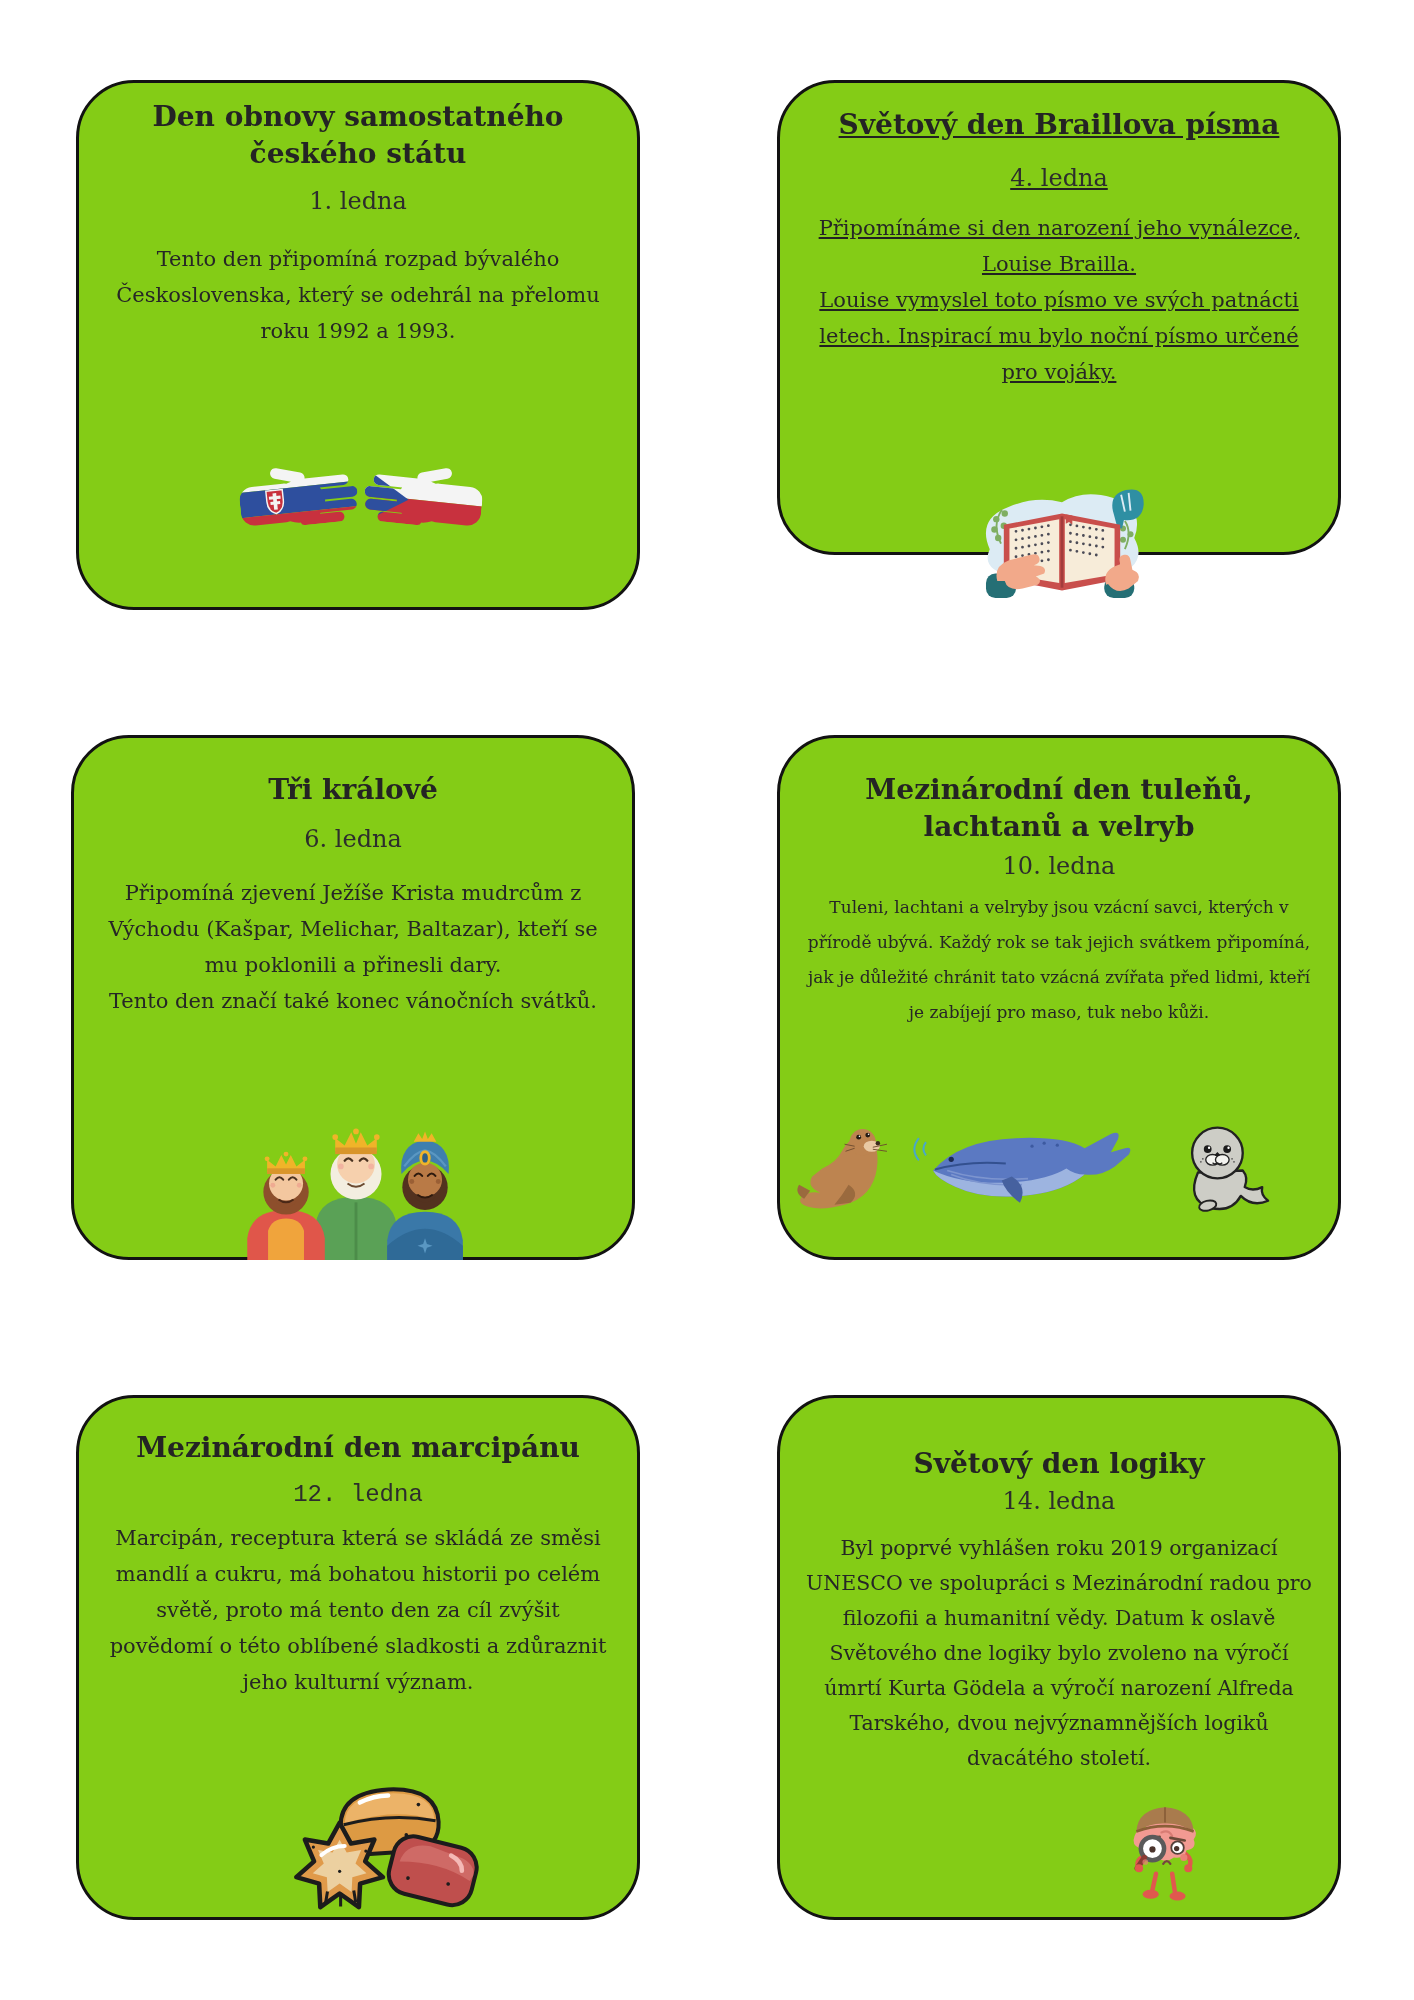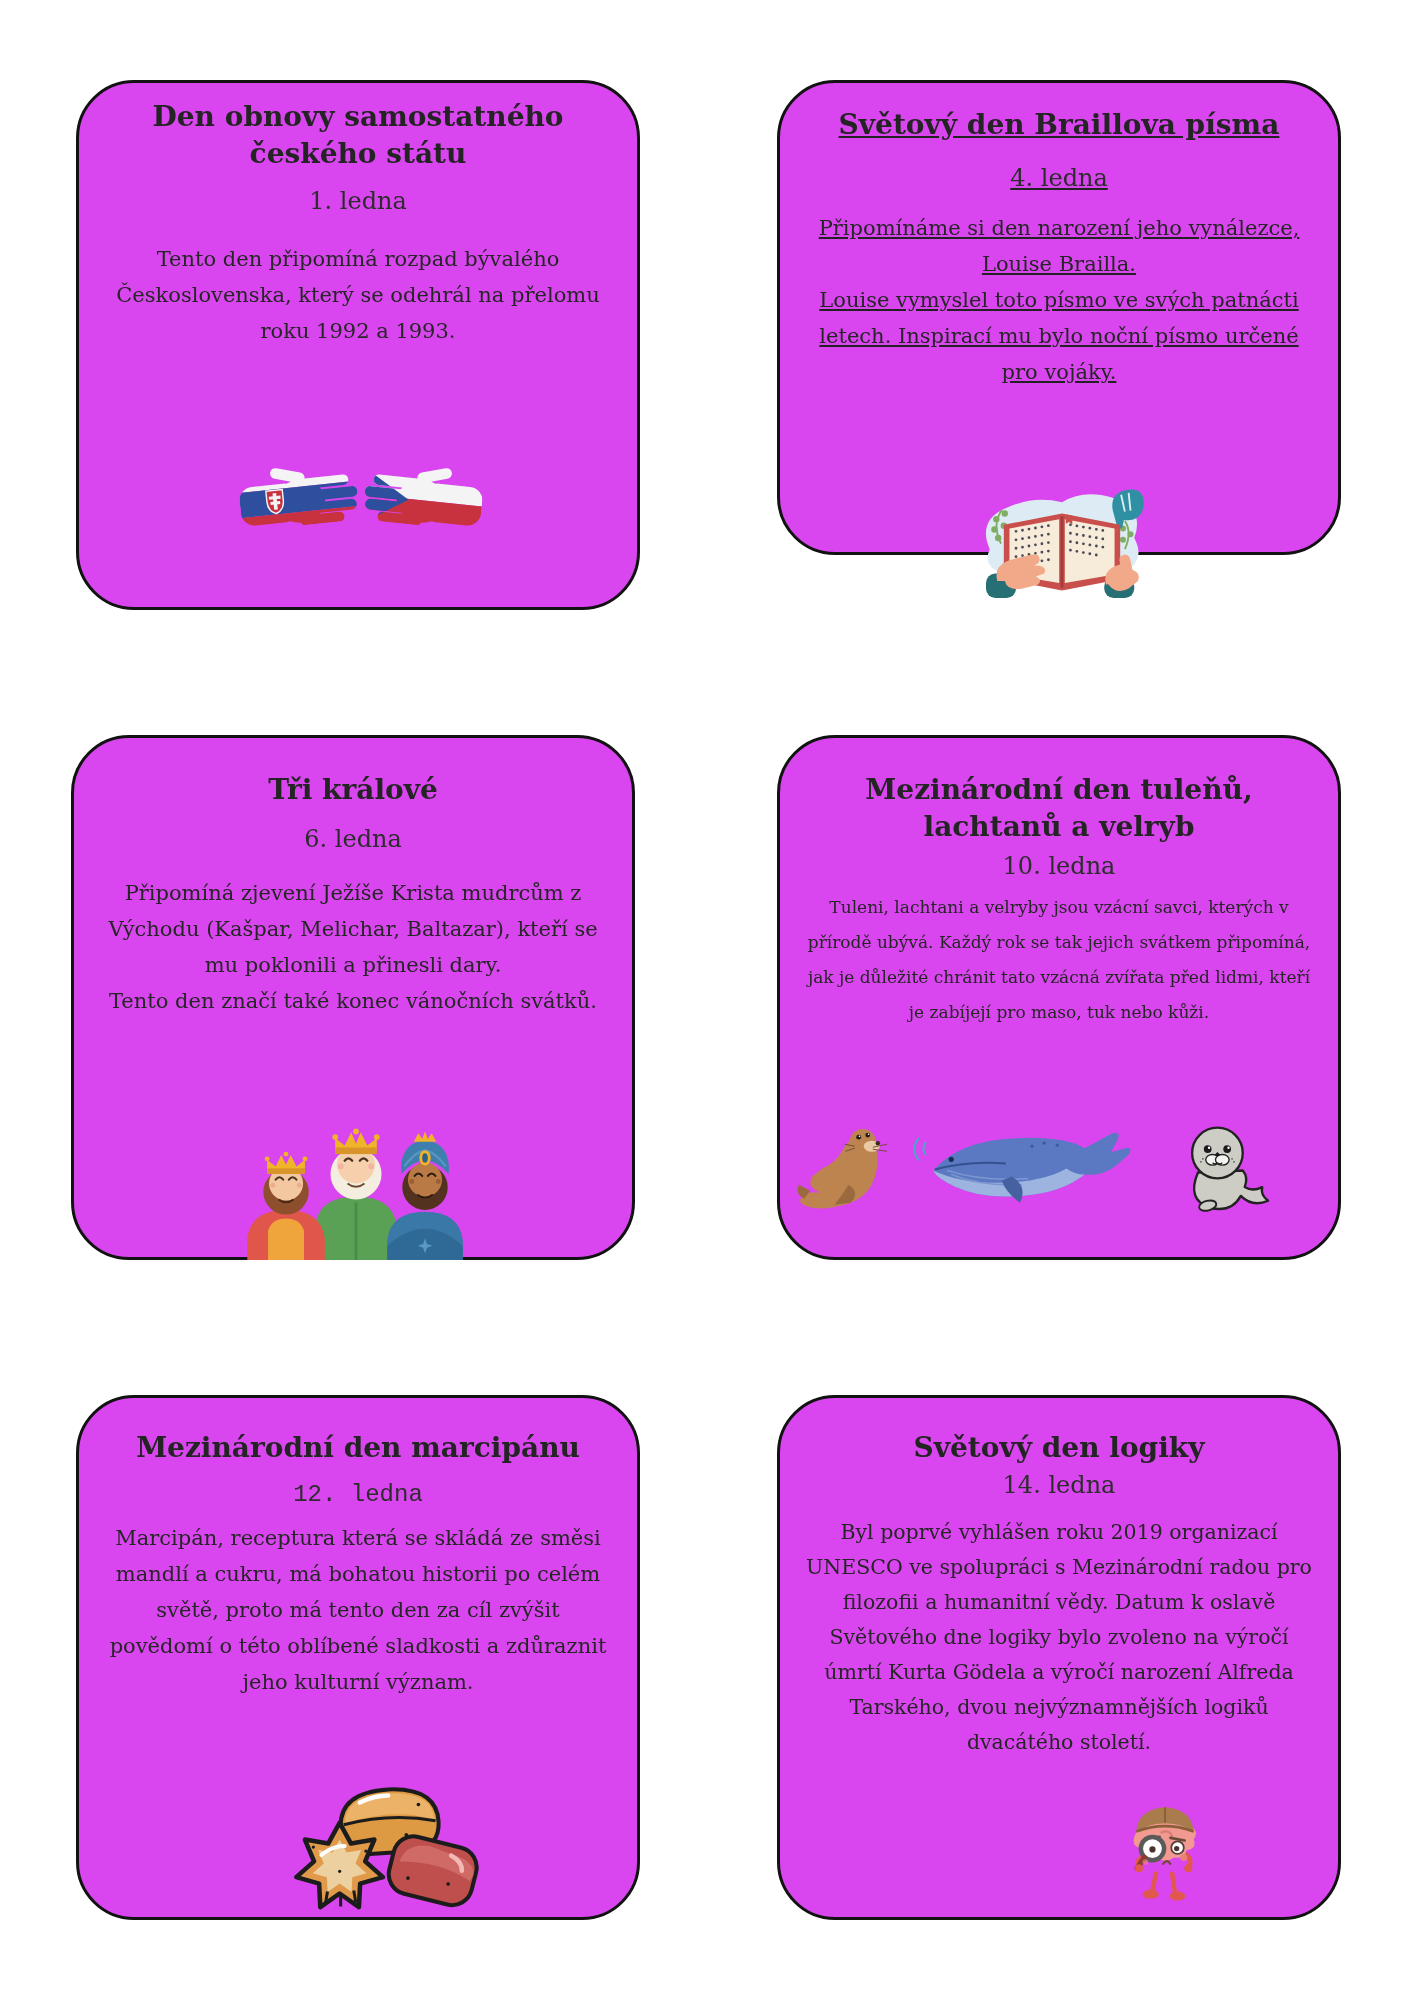--- a/index.html
+++ b/index.html
@@ -7,21 +7,21 @@
     position:relative;
     width:1414px;height:2000px;
     background:#ffffff;
     font-family:"DejaVu Serif","Liberation Serif",serif;
     color:#222222;
     overflow:hidden;
   }
   .card{
     position:absolute;
     width:564px;height:525px;
-    background:#d946ef;
+    background:#84cc16;
     border:3px solid #121212;
     border-radius:58px;
     box-sizing:border-box;
     text-align:center;
   }
   .card.pos1{left:76px;top:80px;height:530px;}
   .card.pos2{left:777px;top:80px;height:475px;text-decoration:underline;}
   .card.pos3{left:71px;top:735px;}
   .card.pos4{left:777px;top:735px;}
   .card.pos5{left:76px;top:1395px;}
@@ -43,21 +43,21 @@
     line-height:36px;
     color:#262626;
     white-space:pre-line;
     padding:0 26px;
   }
   .c1 .card-title{margin-top:16px;}  .c1 .card-date{margin-top:14px;}  .c1 .card-body{margin-top:26px;}
   .c2 .card-title{margin-top:24px;}  .c2 .card-date{margin-top:20px;}  .c2 .card-body{margin-top:18px;}
   .c3 .card-title{margin-top:34px;}  .c3 .card-date{margin-top:16px;}  .c3 .card-body{margin-top:22px;}
   .c4 .card-title{margin-top:34px;}  .c4 .card-date{margin-top:6px;}   .c4 .card-body{margin-top:10px;font-size:17px;line-height:35px;}
   .c5 .card-title{margin-top:32px;}  .c5 .card-date{margin-top:14px;font-family:Liberation Mono, monospace;}  .c5 .card-body{margin-top:12px;}
-  .c6 .card-title{margin-top:32px;}  .c6 .card-date{margin-top:4px;}   .c6 .card-body{margin-top:16px;font-size:20.5px;line-height:35px;}
+  .c6 .card-title{margin-top:48px;}  .c6 .card-date{margin-top:4px;}   .c6 .card-body{margin-top:16px;font-size:20.5px;line-height:35px;}
   .illus{position:absolute;}
   .illus svg{display:block;width:100%;height:100%;}
   .i-hands{left:157px;top:372px;width:250px;height:92px;}
   .i-braille{left:192px;top:393px;width:180px;height:122px;}
   .i-kings{left:148px;top:366px;width:268px;height:156px;}
   .i-animals{left:10px;top:386px;width:486px;height:96px;display:flex;justify-content:space-between;align-items:flex-end;}
   .i-animals svg{width:auto;}
   .i-marzipan{left:198px;top:376px;width:202px;height:142px;}
   .i-brain{left:340px;top:404px;width:90px;height:103px;}
 </style>

